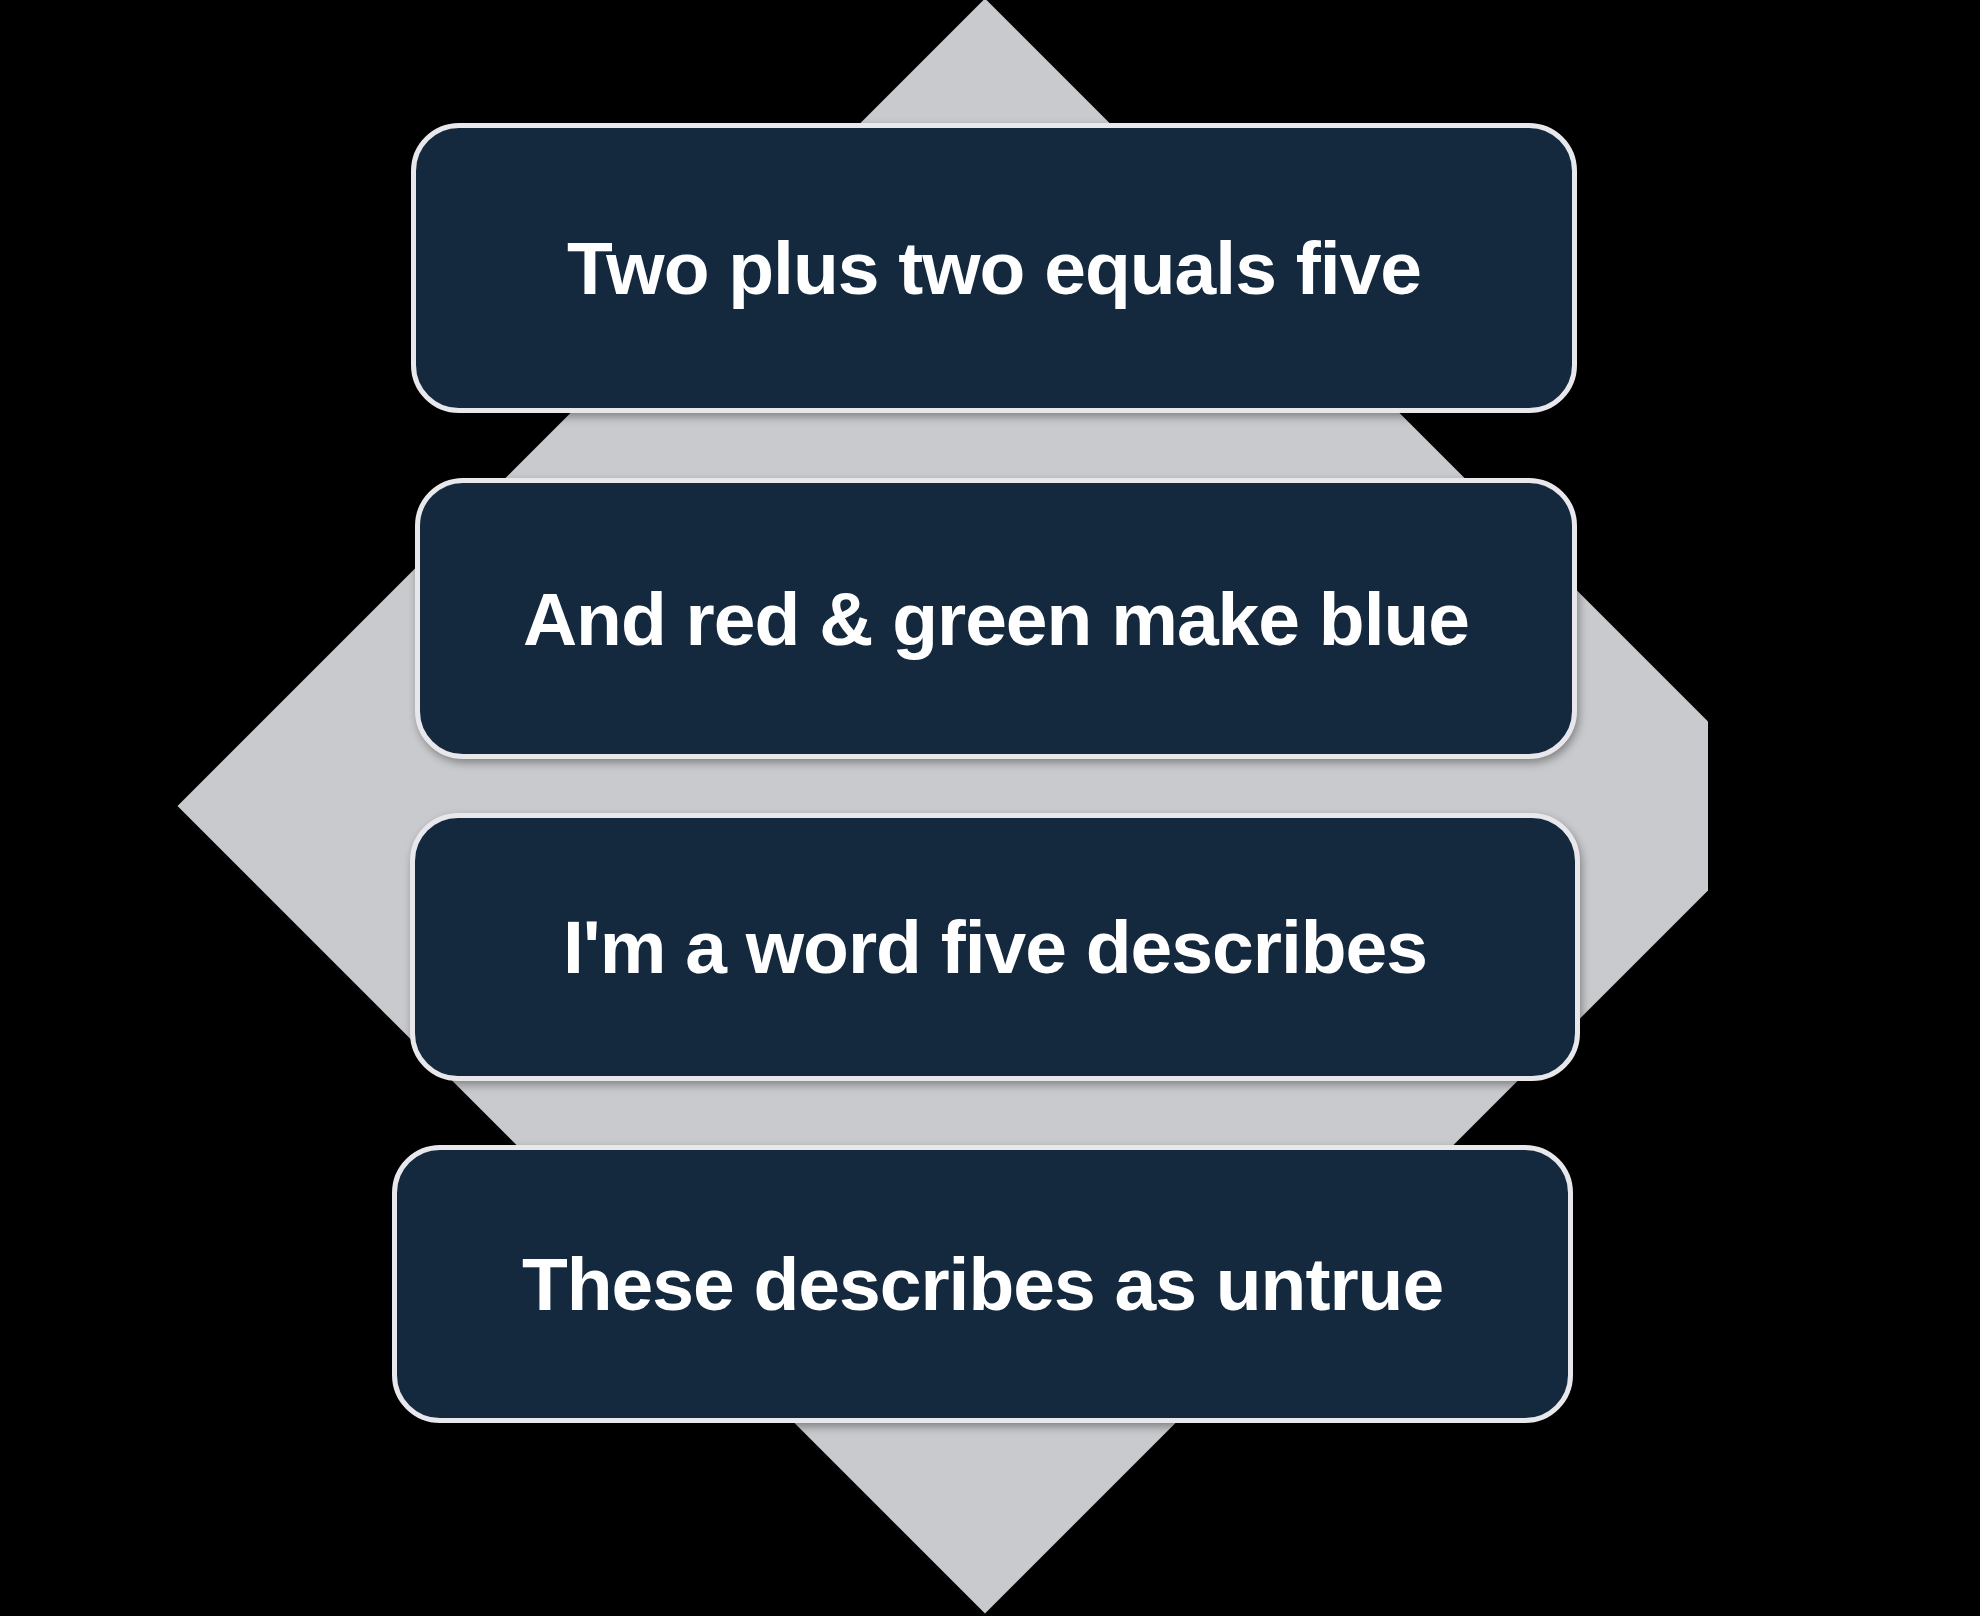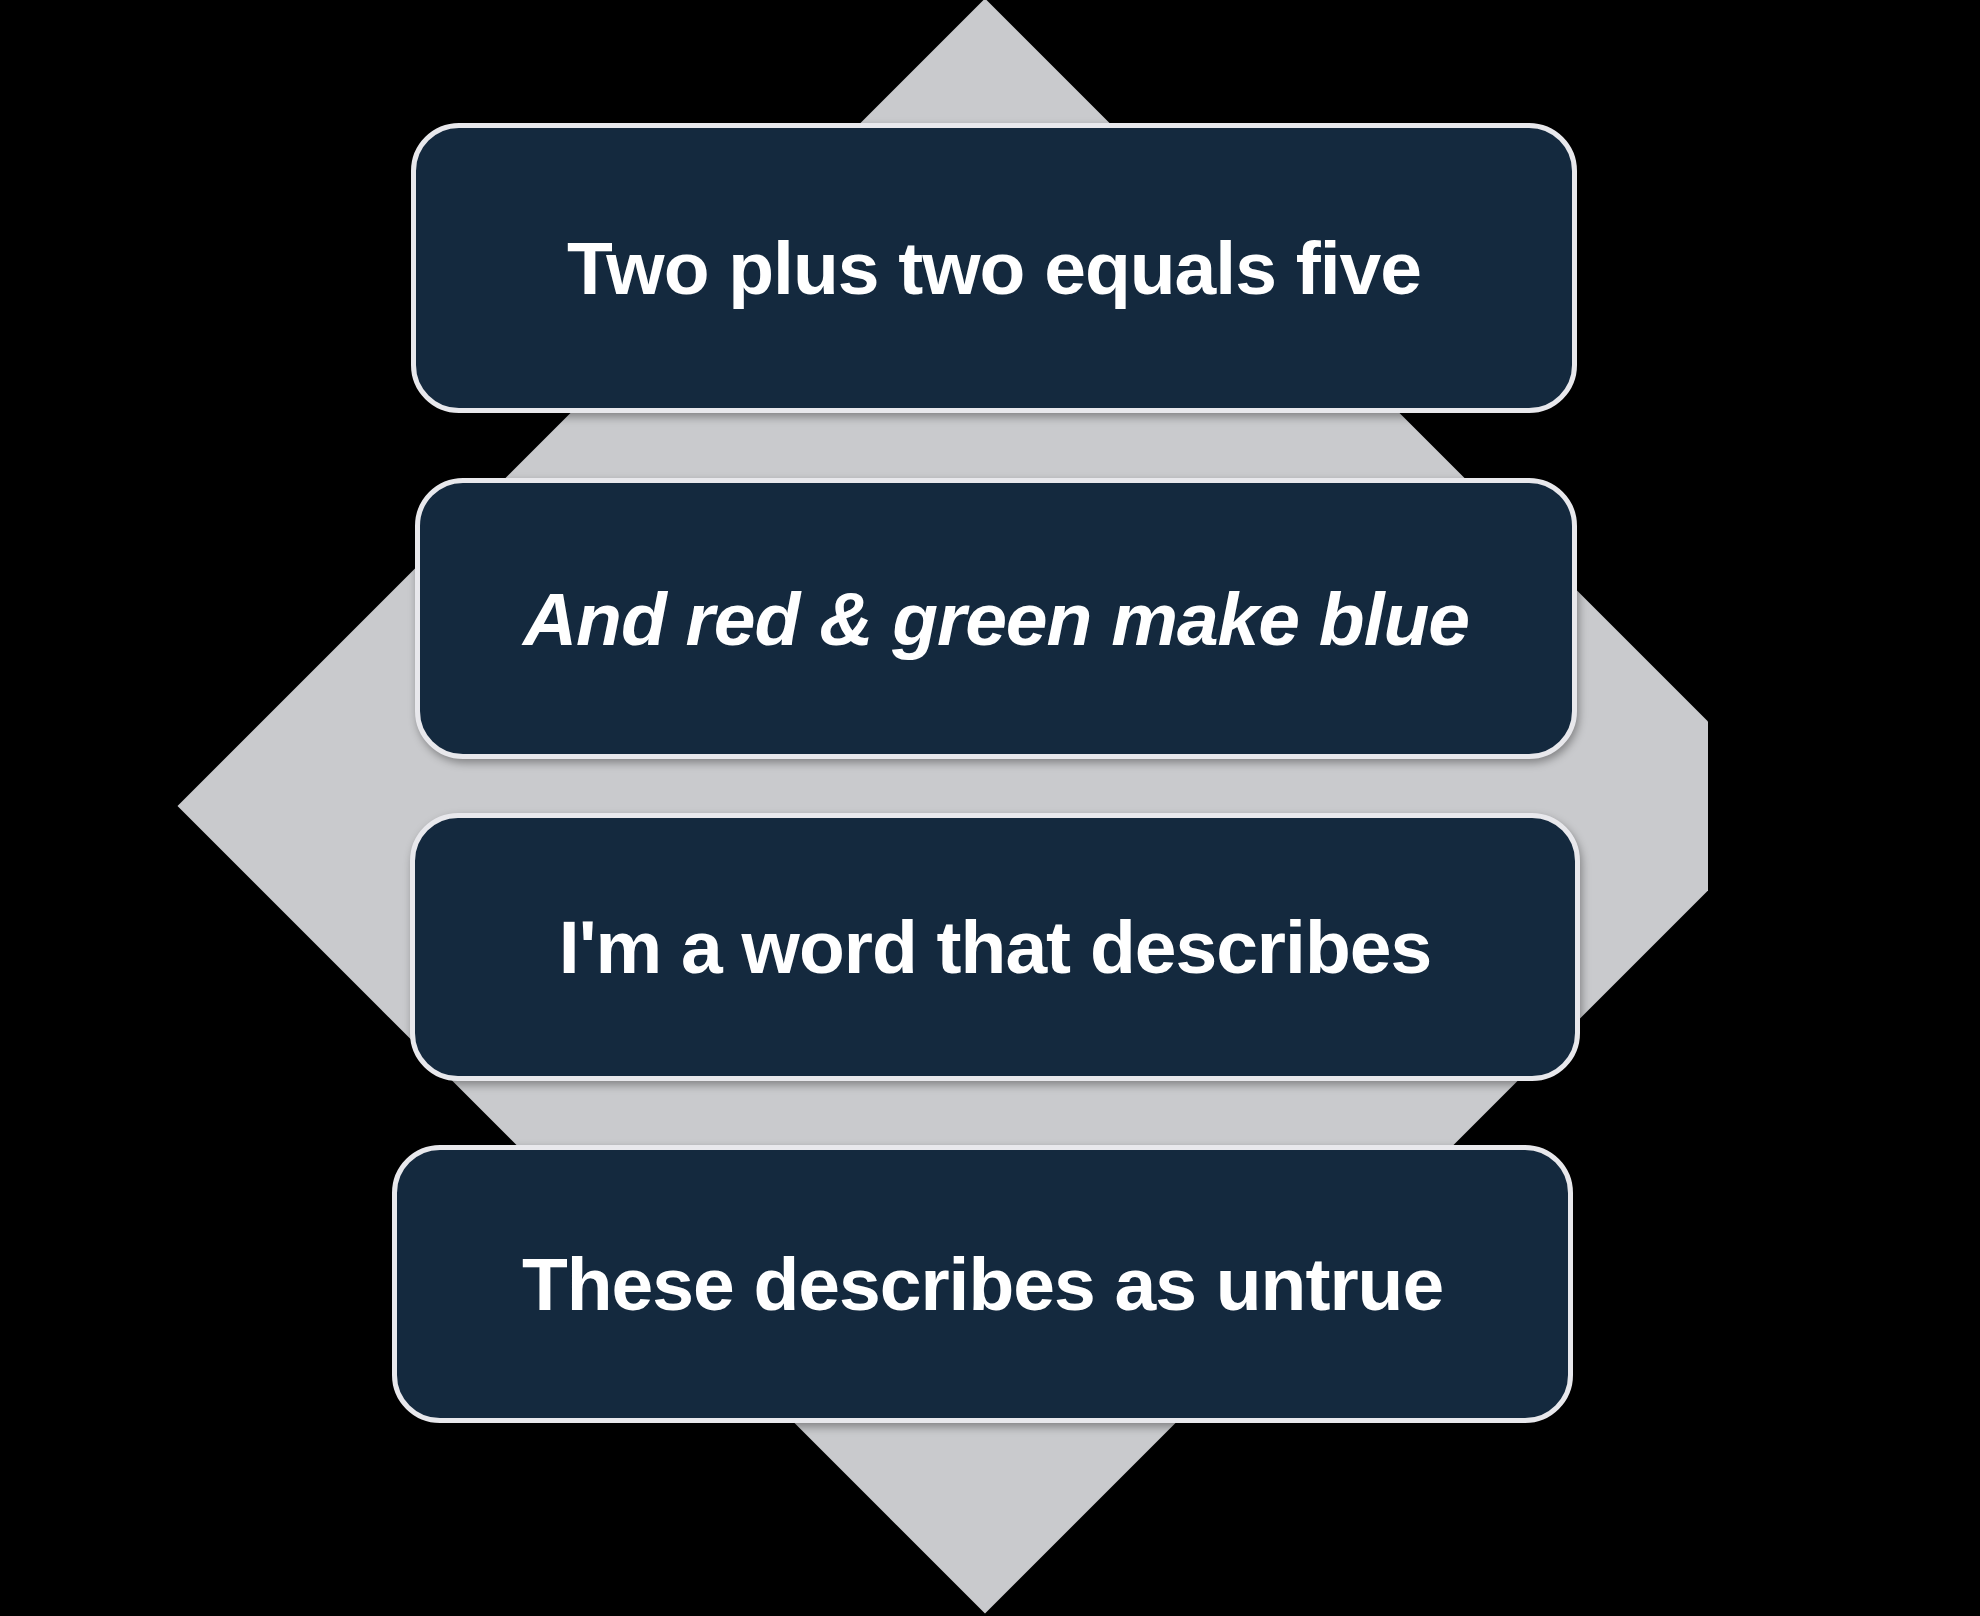--- a/index.html
+++ b/index.html
@@ -37,38 +37,38 @@
   }
   .card-label {
     color: #ffffff;
     font-weight: 700;
     font-size: 75px;
     letter-spacing: -1px;
     white-space: nowrap;
     text-align: center;
   }
   .card-1 { left: 411px; top: 123px;  width: 1166px; height: 290px; }
-  .card-2 { left: 415px; top: 478px;  width: 1162px; height: 281px; font-style: italic; }
+  .card-2 { left: 415px; top: 478px;  width: 1162px; height: 281px; }
   .card-3 { left: 410px; top: 813px;  width: 1170px; height: 268px; }
   .card-4 { left: 392px; top: 1145px; width: 1181px; height: 278px; }
 </style>
 </head>
 <body>
 
 <div class="canvas">
   <div class="diamond"></div>
 
   <div class="card card-1">
     <span class="card-label">Two plus two equals five</span>
   </div>
 
   <div class="card card-2">
     <span class="card-label">And red &amp; green make blue</span>
   </div>
 
   <div class="card card-3">
-    <span class="card-label">I'm a word that describes</span>
+    <span class="card-label">I'm a word five describes</span>
   </div>
 
   <div class="card card-4">
     <span class="card-label">These describes as untrue</span>
   </div>
 </div>
 
 </body></html>

